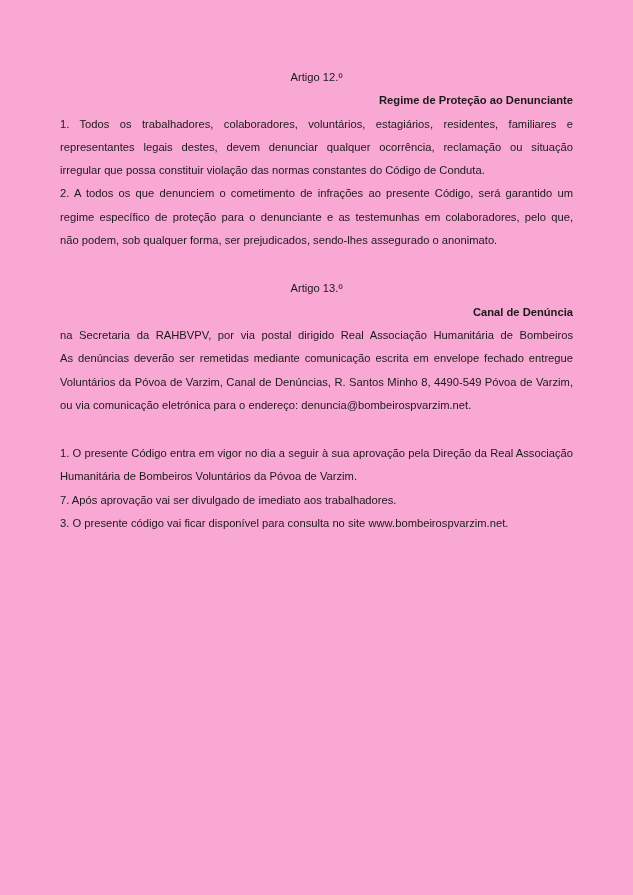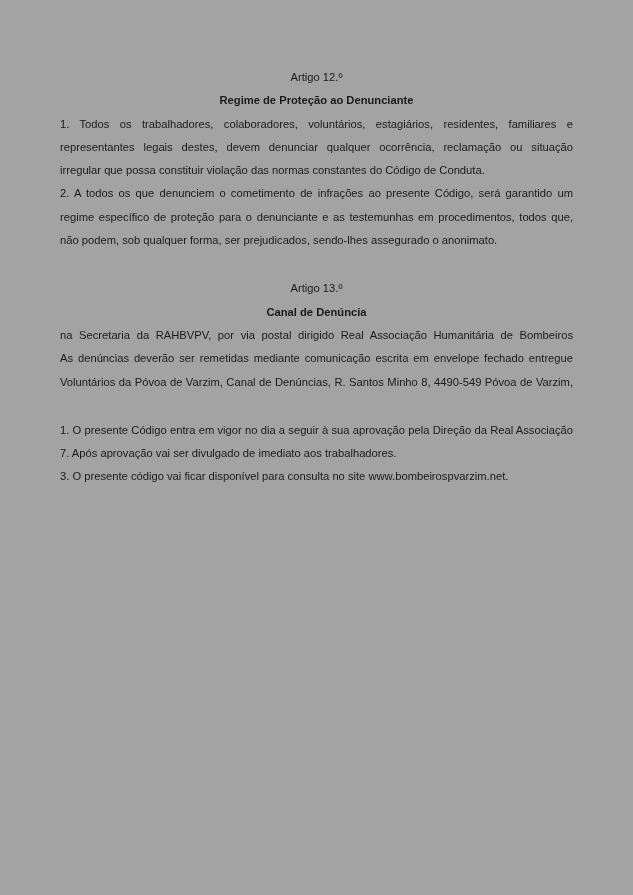--- a/index.html
+++ b/index.html
@@ -1,26 +1,26 @@
 <!DOCTYPE html>
 <html><head>
 <meta charset="utf-8">
 <style>
   html, body { margin: 0; padding: 0; background: #ffffff; }
   body { width: 633px; height: 895px; position: relative; overflow: hidden; }
   .page {
     position: absolute; left: 0; top: 0; width: 633px; height: 895px;
-    background: #a3a3a3; color: #1a1a1a;
+    background: #f9a8d4; color: #1a1a1a;
     font-family: "Liberation Sans", "DejaVu Sans", sans-serif;
     font-size: 11.2px;
   }
   .content { position: absolute; left: 60px; width: 513px; top: 66px; }
   .line { height: 23.3px; line-height: 23.3px; white-space: nowrap; }
   .center { text-align: center; }
-  .bold { font-weight: bold; }
+  .bold { font-weight: bold; text-align: right; }
   .gap { height: 25px; }
   .big-gap { height: 117px; }
   .justify-line { text-align: justify; text-align-last: justify; white-space: normal; height: 23.3px; line-height: 23.3px; overflow: hidden; }
   .plain-line { white-space: nowrap; height: 23.3px; line-height: 23.3px; }
 </style>
 </head>
 <body>
 
 <div class="page">
   <div class="content">
@@ -28,42 +28,44 @@
     <section>
       <div class="line center">Artigo 12.º</div>
       <div class="line center bold">Regime de Proteção ao Denunciante</div>
       <div>
         <div class="justify-line">1. Todos os trabalhadores, colaboradores, voluntários, estagiários, residentes, familiares e</div>
         <div class="justify-line">representantes legais destes, devem denunciar qualquer ocorrência, reclamação ou situação</div>
         <div class="plain-line">irregular que possa constituir violação das normas constantes do Código de Conduta.</div>
       </div>
       <div>
         <div class="justify-line">2. A todos os que denunciem o cometimento de infrações ao presente Código, será garantido um</div>
-        <div class="justify-line">regime específico de proteção para o denunciante e as testemunhas em procedimentos, todos que,</div>
+        <div class="justify-line">regime específico de proteção para o denunciante e as testemunhas em colaboradores, pelo que,</div>
         <div class="plain-line">não podem, sob qualquer forma, ser prejudicados, sendo-lhes assegurado o anonimato.</div>
       </div>
     </section>
 
     <div class="gap"></div>
 
     <section>
       <div class="line center">Artigo 13.º</div>
       <div class="line center bold">Canal de Denúncia</div>
       <div>
         <div class="justify-line">na Secretaria da RAHBVPV, por via postal dirigido Real Associação Humanitária de Bombeiros</div>
         <div class="justify-line">As denúncias deverão ser remetidas mediante comunicação escrita em envelope fechado entregue</div>
         <div class="justify-line">Voluntários da Póvoa de Varzim, Canal de Denúncias, R. Santos Minho 8, 4490-549 Póvoa de Varzim,</div>
+        <div class="plain-line">ou via comunicação eletrónica para o endereço: denuncia@bombeirospvarzim.net.</div>
       </div>
     </section>
 
     <div class="gap"></div>
 
     <section>
       <div>
         <div class="justify-line">1. O presente Código entra em vigor no dia a seguir à sua aprovação pela Direção da Real Associação</div>
+        <div class="plain-line">Humanitária de Bombeiros Voluntários da Póvoa de Varzim.</div>
       </div>
       <div>
         <div class="plain-line">7. Após aprovação vai ser divulgado de imediato aos trabalhadores.</div>
       </div>
       <div>
         <div class="plain-line">3. O presente código vai ficar disponível para consulta no site www.bombeirospvarzim.net.</div>
       </div>
     </section>
 
     <div class="big-gap"></div>

